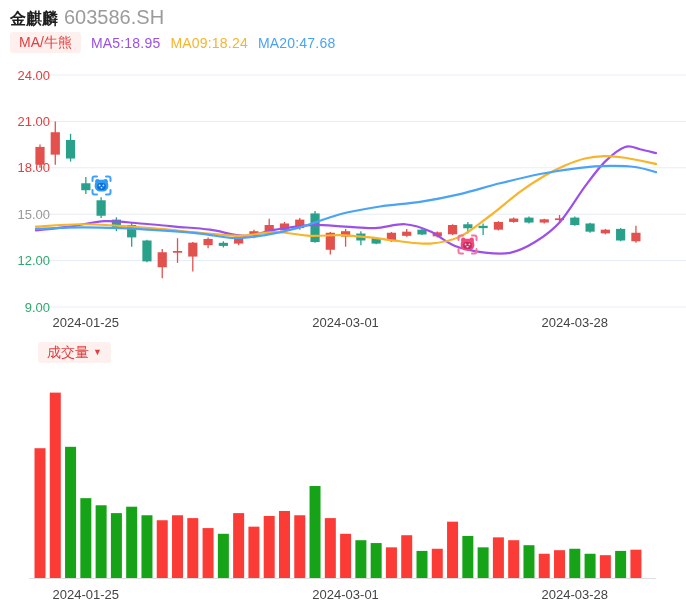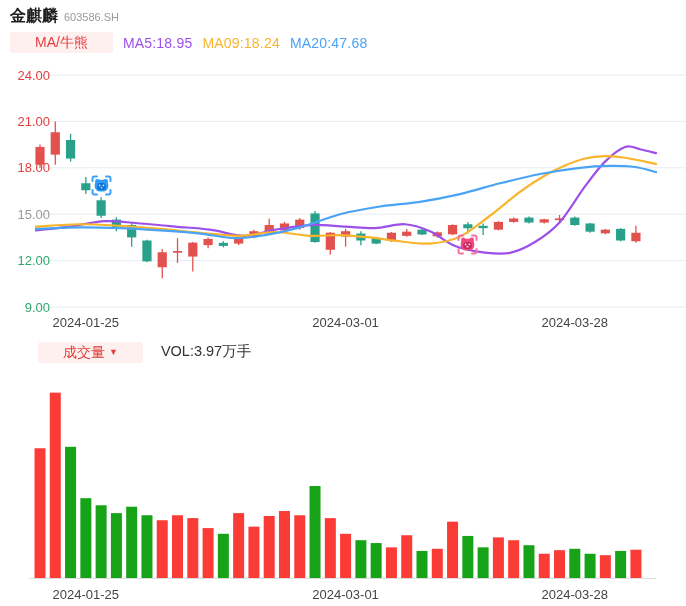--- a/index.html
+++ b/index.html
@@ -1,27 +1,27 @@
 <!DOCTYPE html>
 <html><head>
 <meta charset="utf-8">
 <style>
   html,body{margin:0;padding:0;background:#fff;}
   .app{position:relative;width:686px;height:606px;background:#fff;overflow:hidden;
        font-family:"Liberation Sans","DejaVu Sans",sans-serif;}
   .header{position:absolute;top:6px;left:10px;font-size:16px;white-space:nowrap;}
   .title{font-weight:bold;color:#1f1f1f;margin-top:36px;}
-  .code{color:#9b9b9b;font-weight:normal;margin-left:6px;font-size:11px;}
+  .code{color:#9b9b9b;font-weight:normal;margin-left:6px;font-size:20px;}
   .legend-row{position:absolute;top:32px;left:10px;display:flex;align-items:center;gap:10px;
               font-size:14px;}
-  .badge{display:inline-flex;align-items:center;gap:4px;padding:2px 25px;border-radius:3px;
+  .badge{display:inline-flex;align-items:center;gap:4px;padding:2px 9px;border-radius:3px;
          font-size:14px;line-height:17px;cursor:pointer;}
   .caret{font-size:9px;position:relative;top:0px;}
   .ma{letter-spacing:.2px;}
-  .vol-row{position:absolute;top:342px;left:38px;display:flex;align-items:flex-start;gap:18px;
+  .vol-row{position:absolute;top:342px;left:38px;display:flex;align-items:flex-end;gap:18px;
            font-size:14.5px;}
   .vol-label{color:#333;}
   svg.chart{position:absolute;left:0;display:block;}
   #price-chart{top:56px;}
   #volume-chart{top:366px;}
   .marker{position:absolute;width:25px;height:25px;z-index:5;cursor:pointer;}
   .tick-text{font-size:13px;font-family:"Liberation Sans","DejaVu Sans",sans-serif;}
   .date-text{font-size:13px;fill:#444;font-family:"Liberation Sans","DejaVu Sans",sans-serif;}
 </style>
 </head>
@@ -269,21 +269,20 @@
         <rect x="11.3" y="14.1" width="2.4" height="1.4" rx="0.7"></rect>
       </g>
     </svg>
   </div>
 
   <div class="vol-row">
     <span class="badge" id="vol-badge" style="background: rgb(253, 240, 238); color: rgb(226, 62, 62);">
       <span>成交量</span>
       <span class="caret">▼</span>
     </span>
-    <span class="vol-label">VOL:3.97万手</span>
   </div>
 
   <svg id="volume-chart" class="chart" width="686" height="240">
       <line x1="29" x2="656" y1="212.5" y2="212.5" stroke="#dedede" stroke-width="1"></line>
       <g>
         <rect x="34.5" y="82.23400000000001" width="11" height="129.766" fill="#fb3b36"></rect>
         <rect x="49.78" y="26.620000000000005" width="11" height="185.38" fill="#fb3b36"></rect>
         <rect x="65.06" y="80.80800000000002" width="11" height="131.19199999999998" fill="#17a317"></rect>
         <rect x="80.34" y="132.144" width="11" height="79.856" fill="#17a317"></rect>
         <rect x="95.62" y="139.274" width="11" height="72.726" fill="#17a317"></rect>

